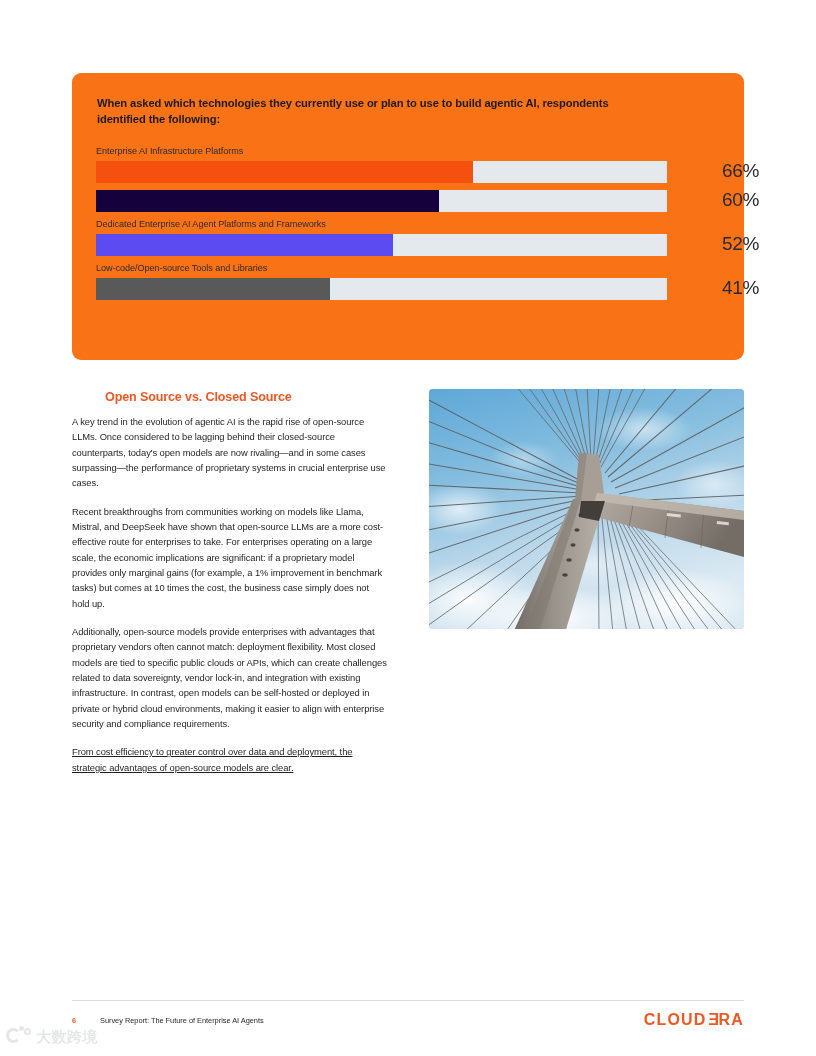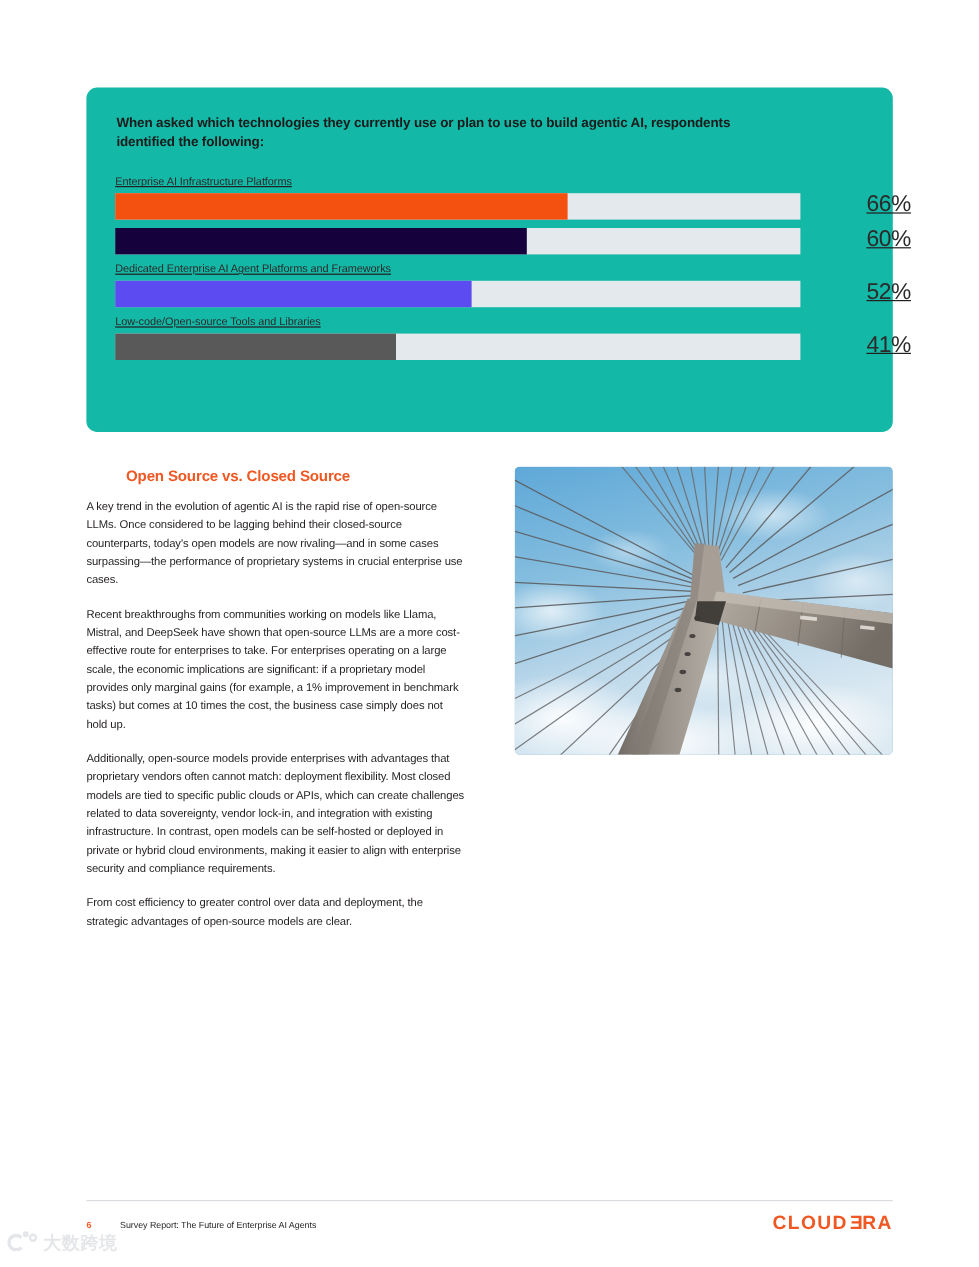--- a/index.html
+++ b/index.html
@@ -23,39 +23,39 @@
     height: 1056px;
   }
 
   
   .chart-panel {
     position: absolute;
     left: 72px;
     top: 73px;
     width: 672px;
     height: 287px;
-    background: #14b8a6;
+    background: #f97316;
     border-radius: 9px;
     padding: 22px 28px 20px 24px;
   }
 
   .chart-question {
     font-size: 11.2px;
     font-weight: bold;
     line-height: 1.45;
     color: #1b1b1b;
     letter-spacing: -0.1px;
     margin-left: 1px;
     margin-bottom: 19px;
     max-width: 560px;
   }
 
   .bars { margin-top: 0; }
 
-  .bar-row { margin-bottom: 7px; text-decoration: underline; }
+  .bar-row { margin-bottom: 7px; }
 
   .bar-label {
     font-size: 9.1px;
     color: #2b2b2b;
     line-height: 1.2;
     margin-bottom: 4px;
     letter-spacing: -0.05px;
   }
 
   .bar-line {
@@ -107,21 +107,21 @@
 
   .article p {
     font-size: 9.4px;
     line-height: 1.63;
     color: #231f20;
     margin-bottom: 13px;
     letter-spacing: -0.08px;
     text-align: left;
   }
 
-  .article p:last-child { margin-bottom: 10px; }
+  .article p:last-child { margin-bottom: 10px; text-decoration: underline; }
 
   
   .photo {
     position: absolute;
     left: 429px;
     top: 389px;
     width: 315px;
     height: 240px;
     border-radius: 4px;
     overflow: hidden;

